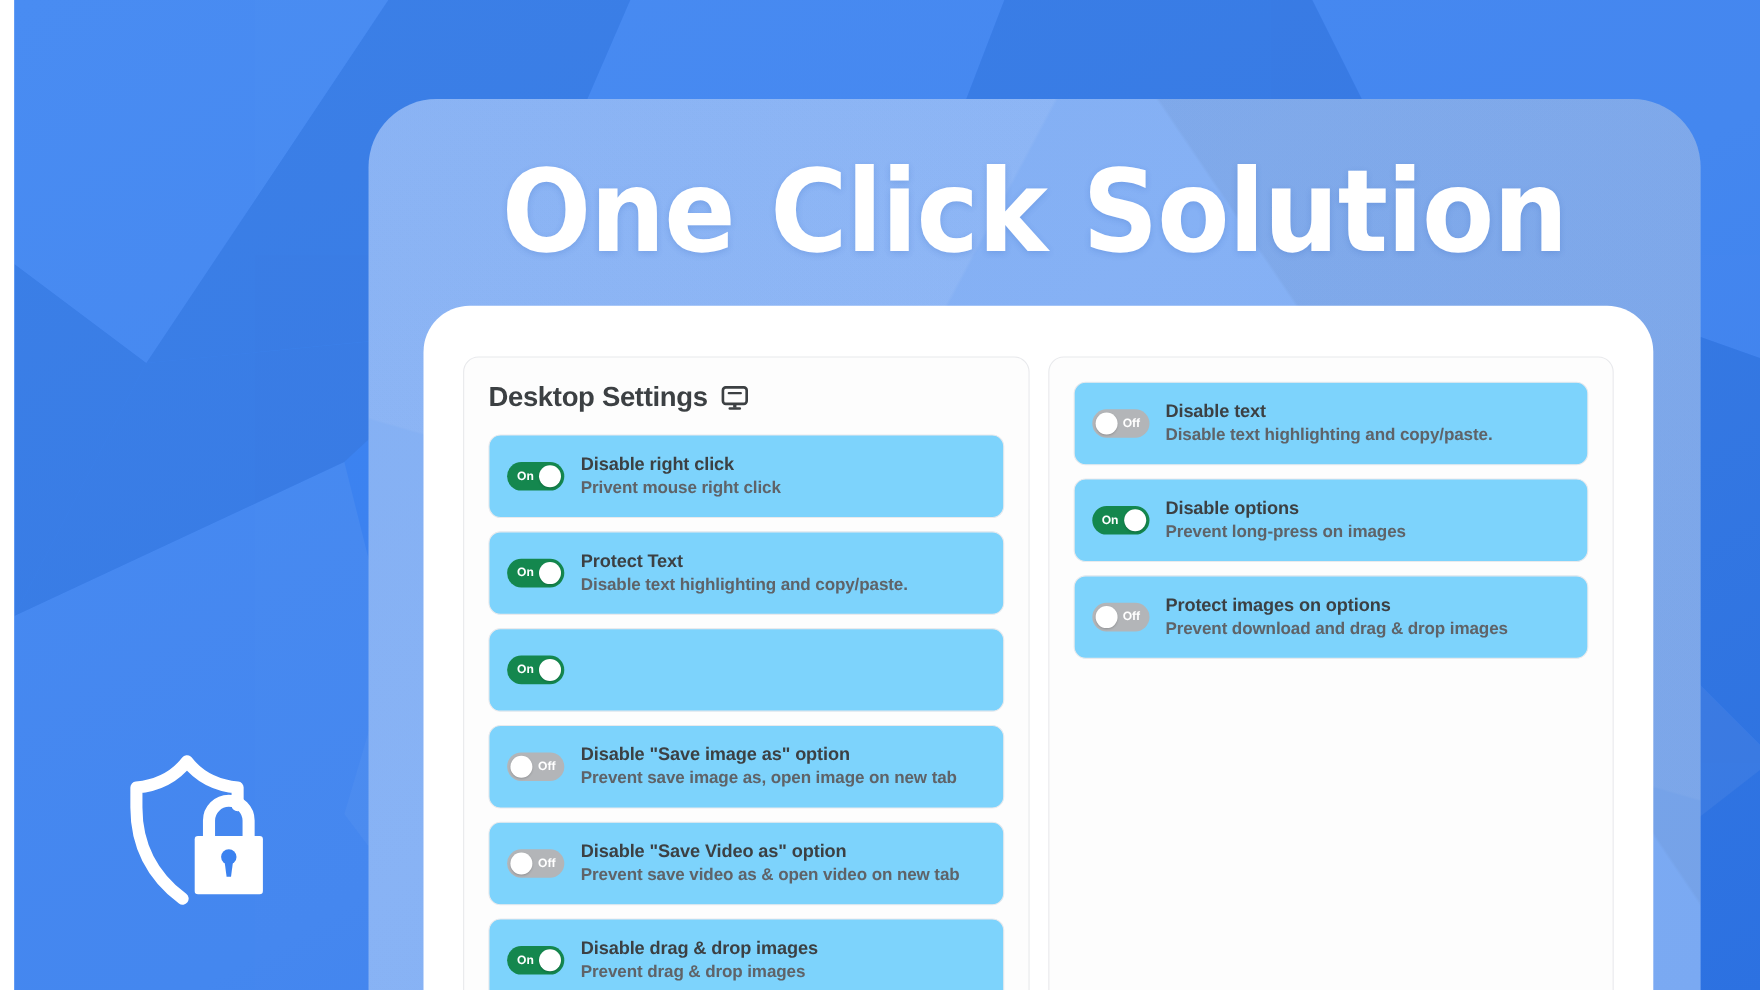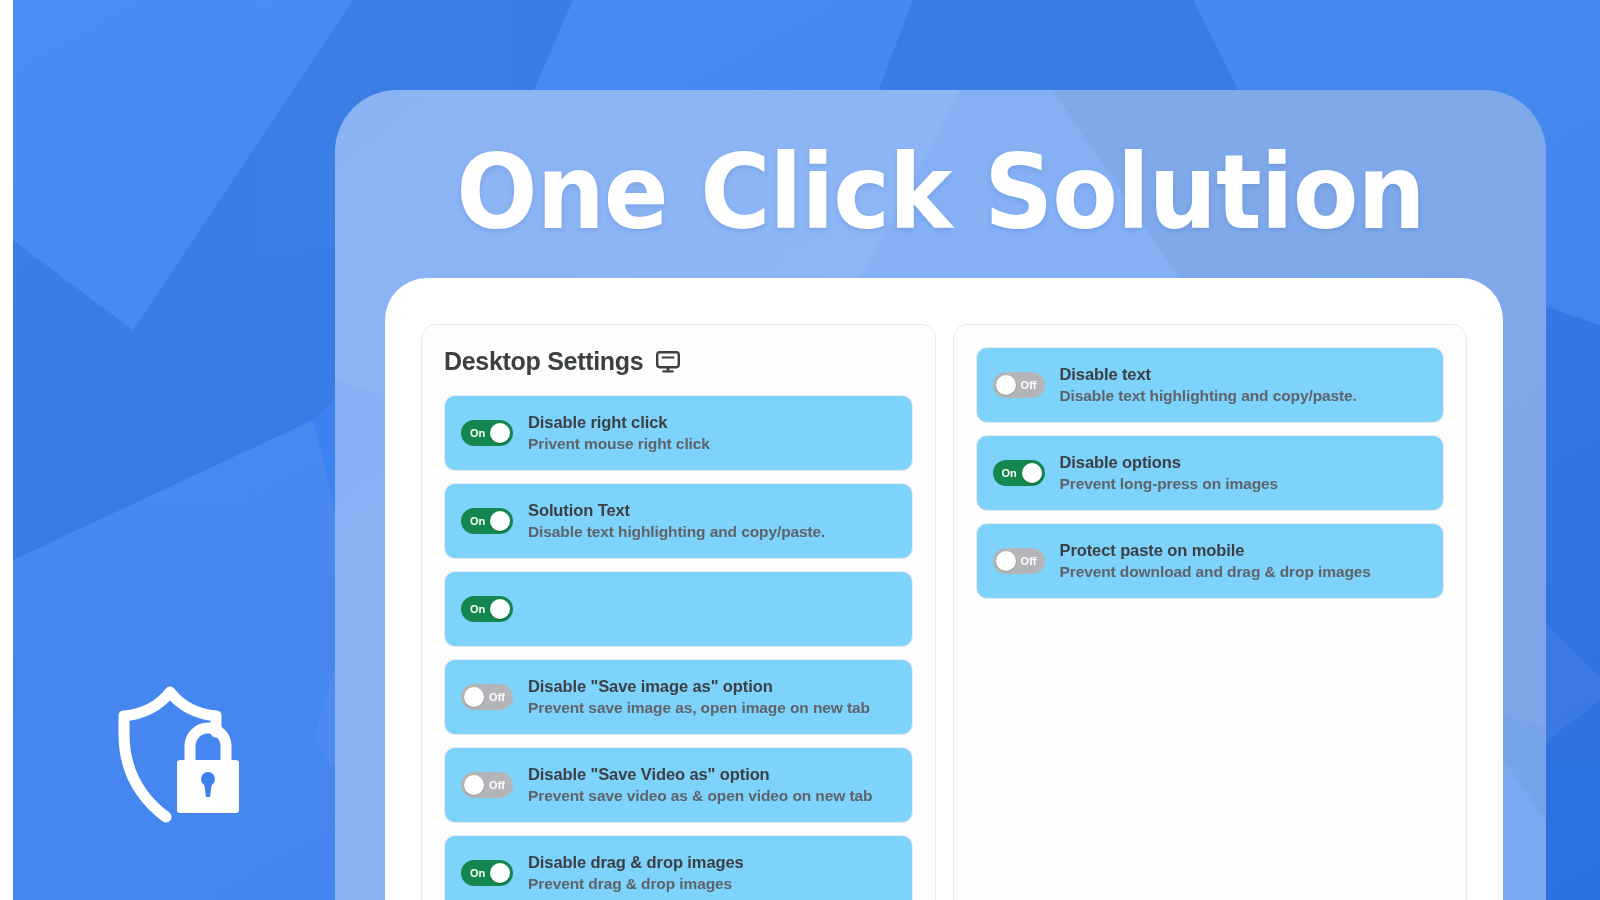--- a/index.html
+++ b/index.html
@@ -259,21 +259,21 @@
               <span class="setting-desc">Privent mouse right click</span>
             </div>
           </div>
 
           <div class="setting-card">
             <div class="toggle on">
               <span class="tlabel">On</span>
               <span class="knob"></span>
             </div>
             <div class="setting-text">
-              <span class="setting-title">Solution Text</span>
+              <span class="setting-title">Protect Text</span>
               <span class="setting-desc">Disable text highlighting and copy/paste.</span>
             </div>
           </div>
 
           <div class="setting-card">
             <div class="toggle on">
               <span class="tlabel">On</span>
               <span class="knob"></span>
             </div>
           </div>
@@ -338,21 +338,21 @@
               <span class="setting-desc">Prevent long-press on images</span>
             </div>
           </div>
 
           <div class="setting-card">
             <div class="toggle off">
               <span class="tlabel">Off</span>
               <span class="knob"></span>
             </div>
             <div class="setting-text">
-              <span class="setting-title">Protect paste on mobile</span>
+              <span class="setting-title">Protect images on options</span>
               <span class="setting-desc">Prevent download and drag &amp; drop images</span>
             </div>
           </div>
 
         </div>
       </section>
 
     </div>
   </div>
 

